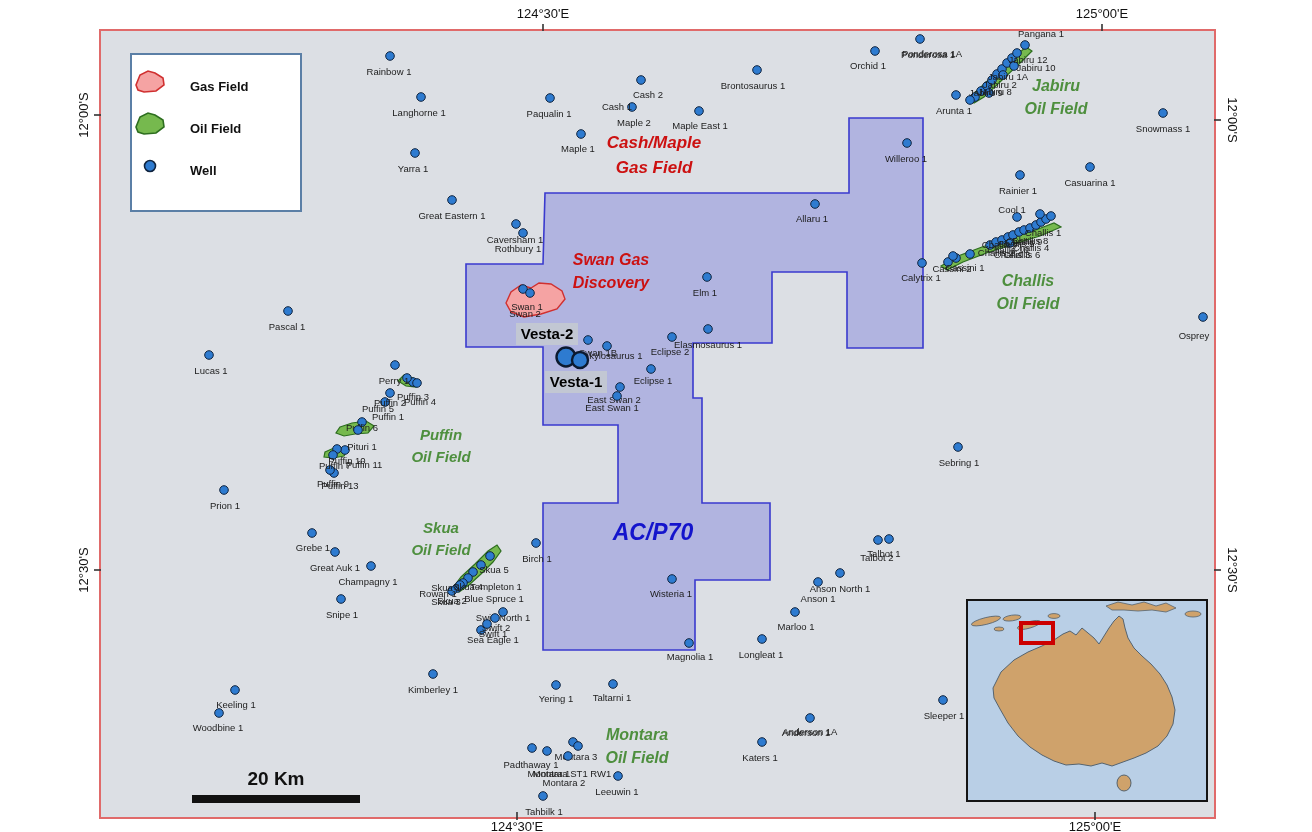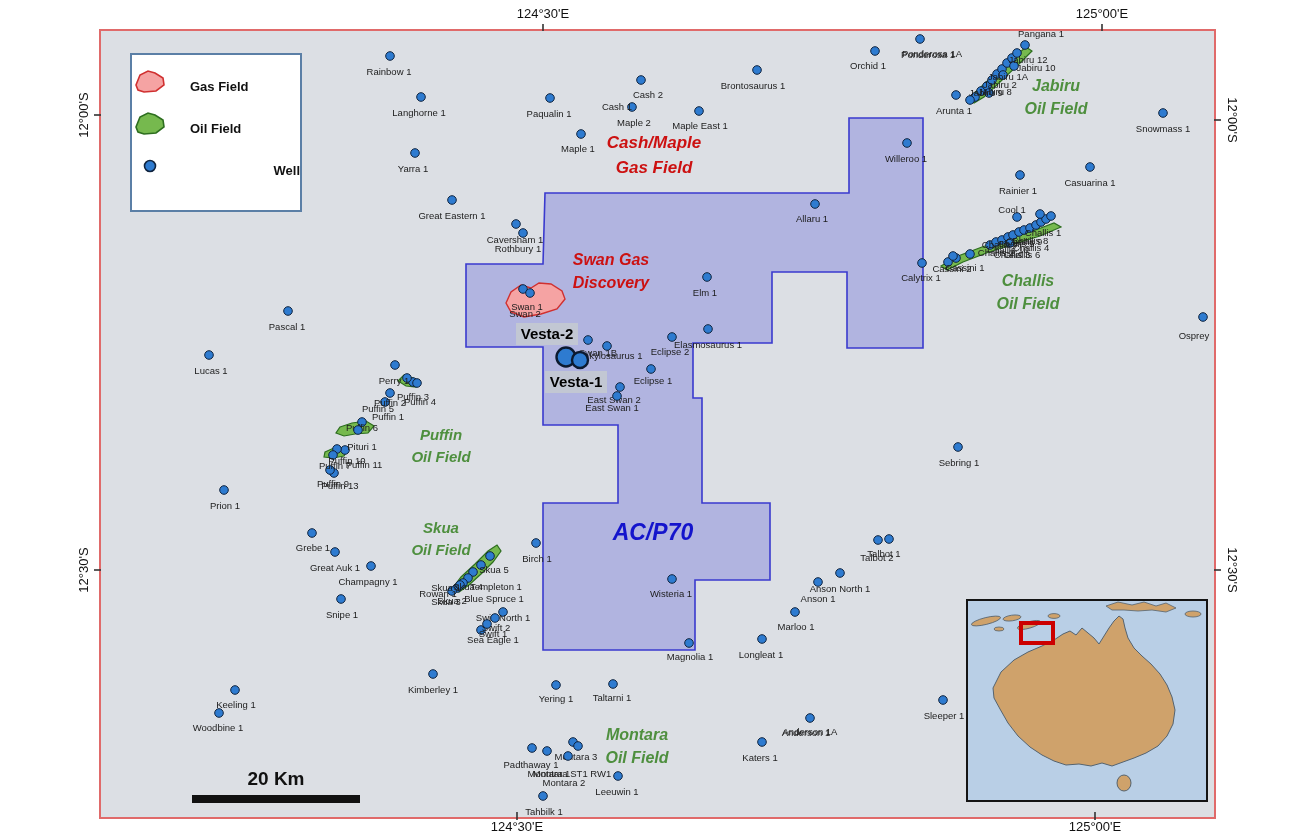--- a/index.html
+++ b/index.html
@@ -314,21 +314,21 @@
     <span class="legend-label">Gas Field</span>
   </div>
   <div class="legend-row" style="top:56px;">
     <span class="legend-swatch">
       <svg width="36" height="26" viewBox="0 0 36 26">
             <polygon points="4,16 8,6 16,2 23,4 31,9 32,16 24,22 12,23 6,21" fill="#76b94e" stroke="#2d6e1f" stroke-width="1.6"></polygon>
           </svg>
     </span>
     <span class="legend-label">Oil Field</span>
   </div>
-  <div class="legend-row" style="top:98px;justify-content:flex-end;">
+  <div class="legend-row" style="top:98px;">
     <span class="legend-swatch">
       <svg width="36" height="26" viewBox="0 0 36 26">
             <circle cx="18" cy="13" r="5.5" fill="#2e7bd0" stroke="#10243f" stroke-width="1.6"></circle>
           </svg>
     </span>
     <span class="legend-label">Well</span>
   </div>
 </div>
 
 <div class="inset">

